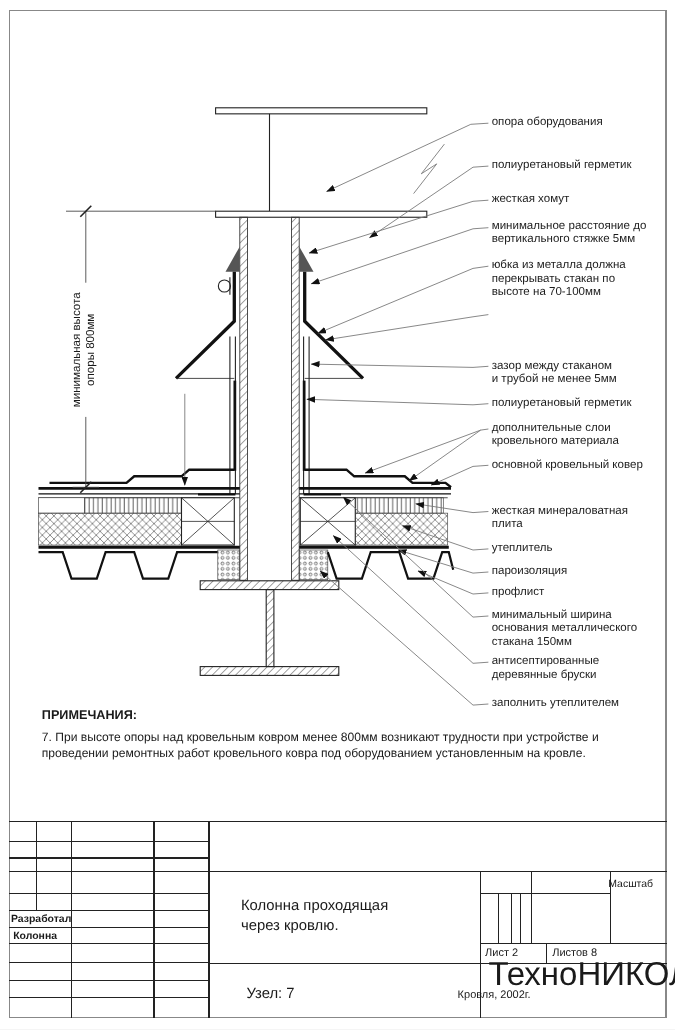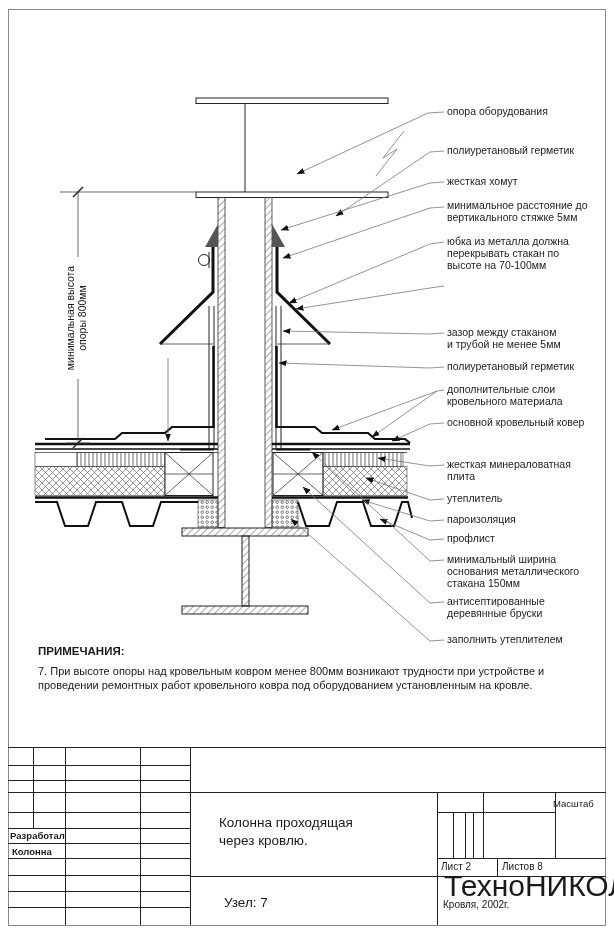--- a/index.html
+++ b/index.html
@@ -13,21 +13,21 @@
              transform-origin:50% 50%;background:#fff;}
   .notes-heading{left:38px;top:645px;font-size:11.5px;font-weight:bold;}
   .notes-body{left:38px;top:664px;width:548px;font-size:11px;line-height:14px;}
   .tb-small{font-size:9.5px;font-weight:bold;}
   .tb-title{left:219px;top:814px;width:210px;font-size:13.5px;line-height:18px;}
   .tb-node{left:224px;top:895px;font-size:13.5px;}
   .tb-scale{left:553px;top:798px;font-size:9.5px;font-weight:normal;}
   .tb-sheet{left:441px;top:861px;font-size:10px;}
   .tb-sheets{left:502px;top:861px;font-size:10px;}
   .tb-brand{left:444px;top:874px;font-size:30px;line-height:24px;}
-  .tb-brand-sub{left:443px;top:899px;font-size:10px;}
+  .tb-brand-sub{left:416px;top:899px;font-size:10px;}
 </style>
 </head>
 <body>
 
 <div id="sheet">
 
   <svg width="614" height="936" viewBox="0 0 614 936">
     <defs>
       <pattern id="p-h45" patternUnits="userSpaceOnUse" width="5" height="5" patternTransform="rotate(45)">
         <line x1="0" y1="0" x2="0" y2="5" stroke="#555" stroke-width="1"></line>

